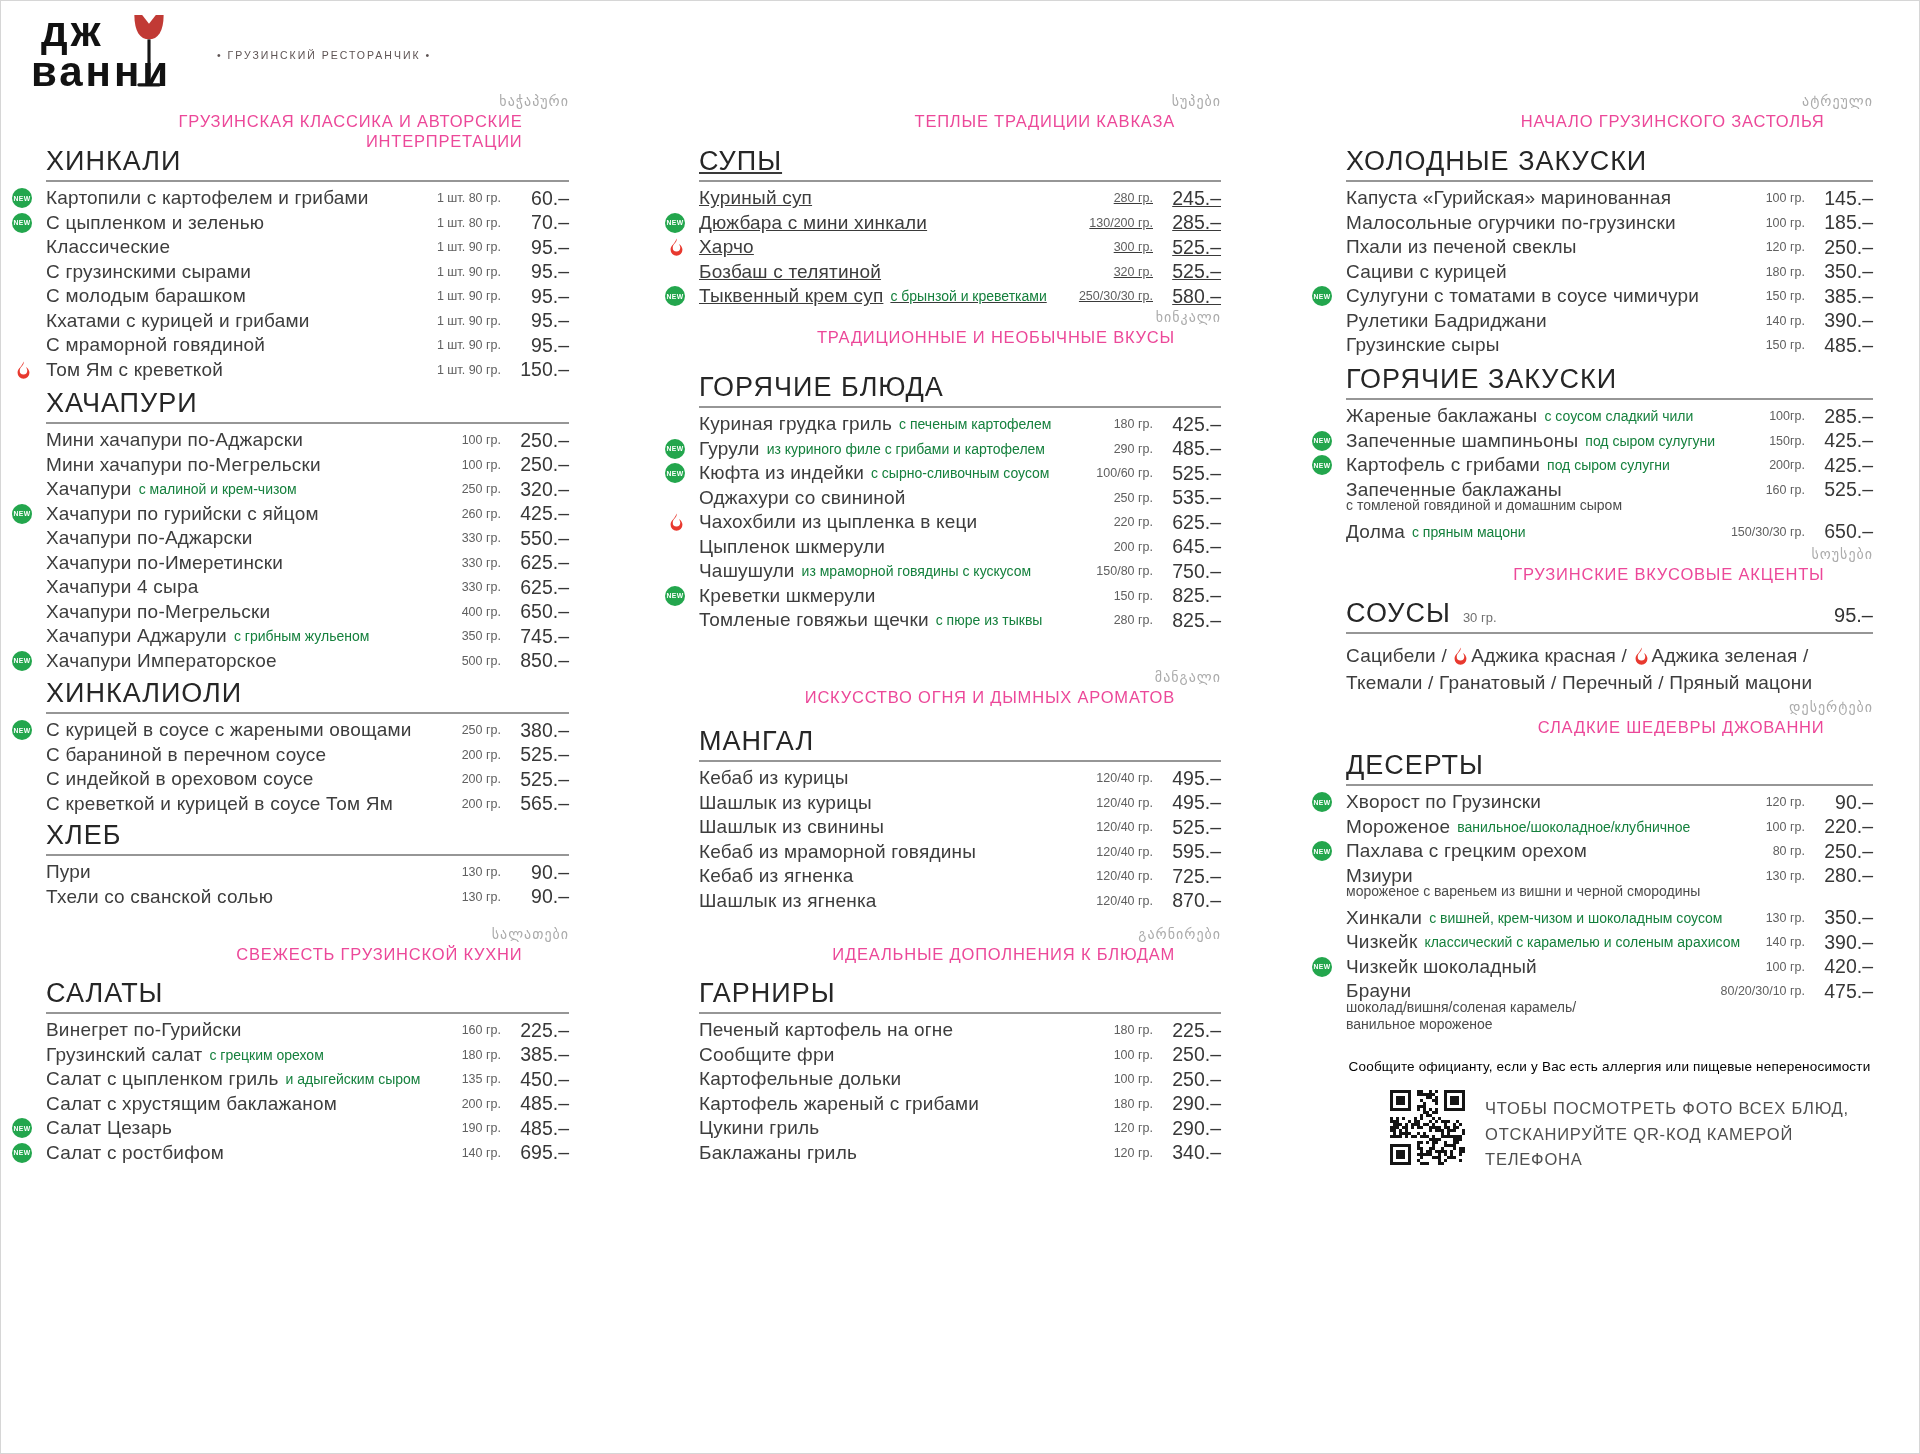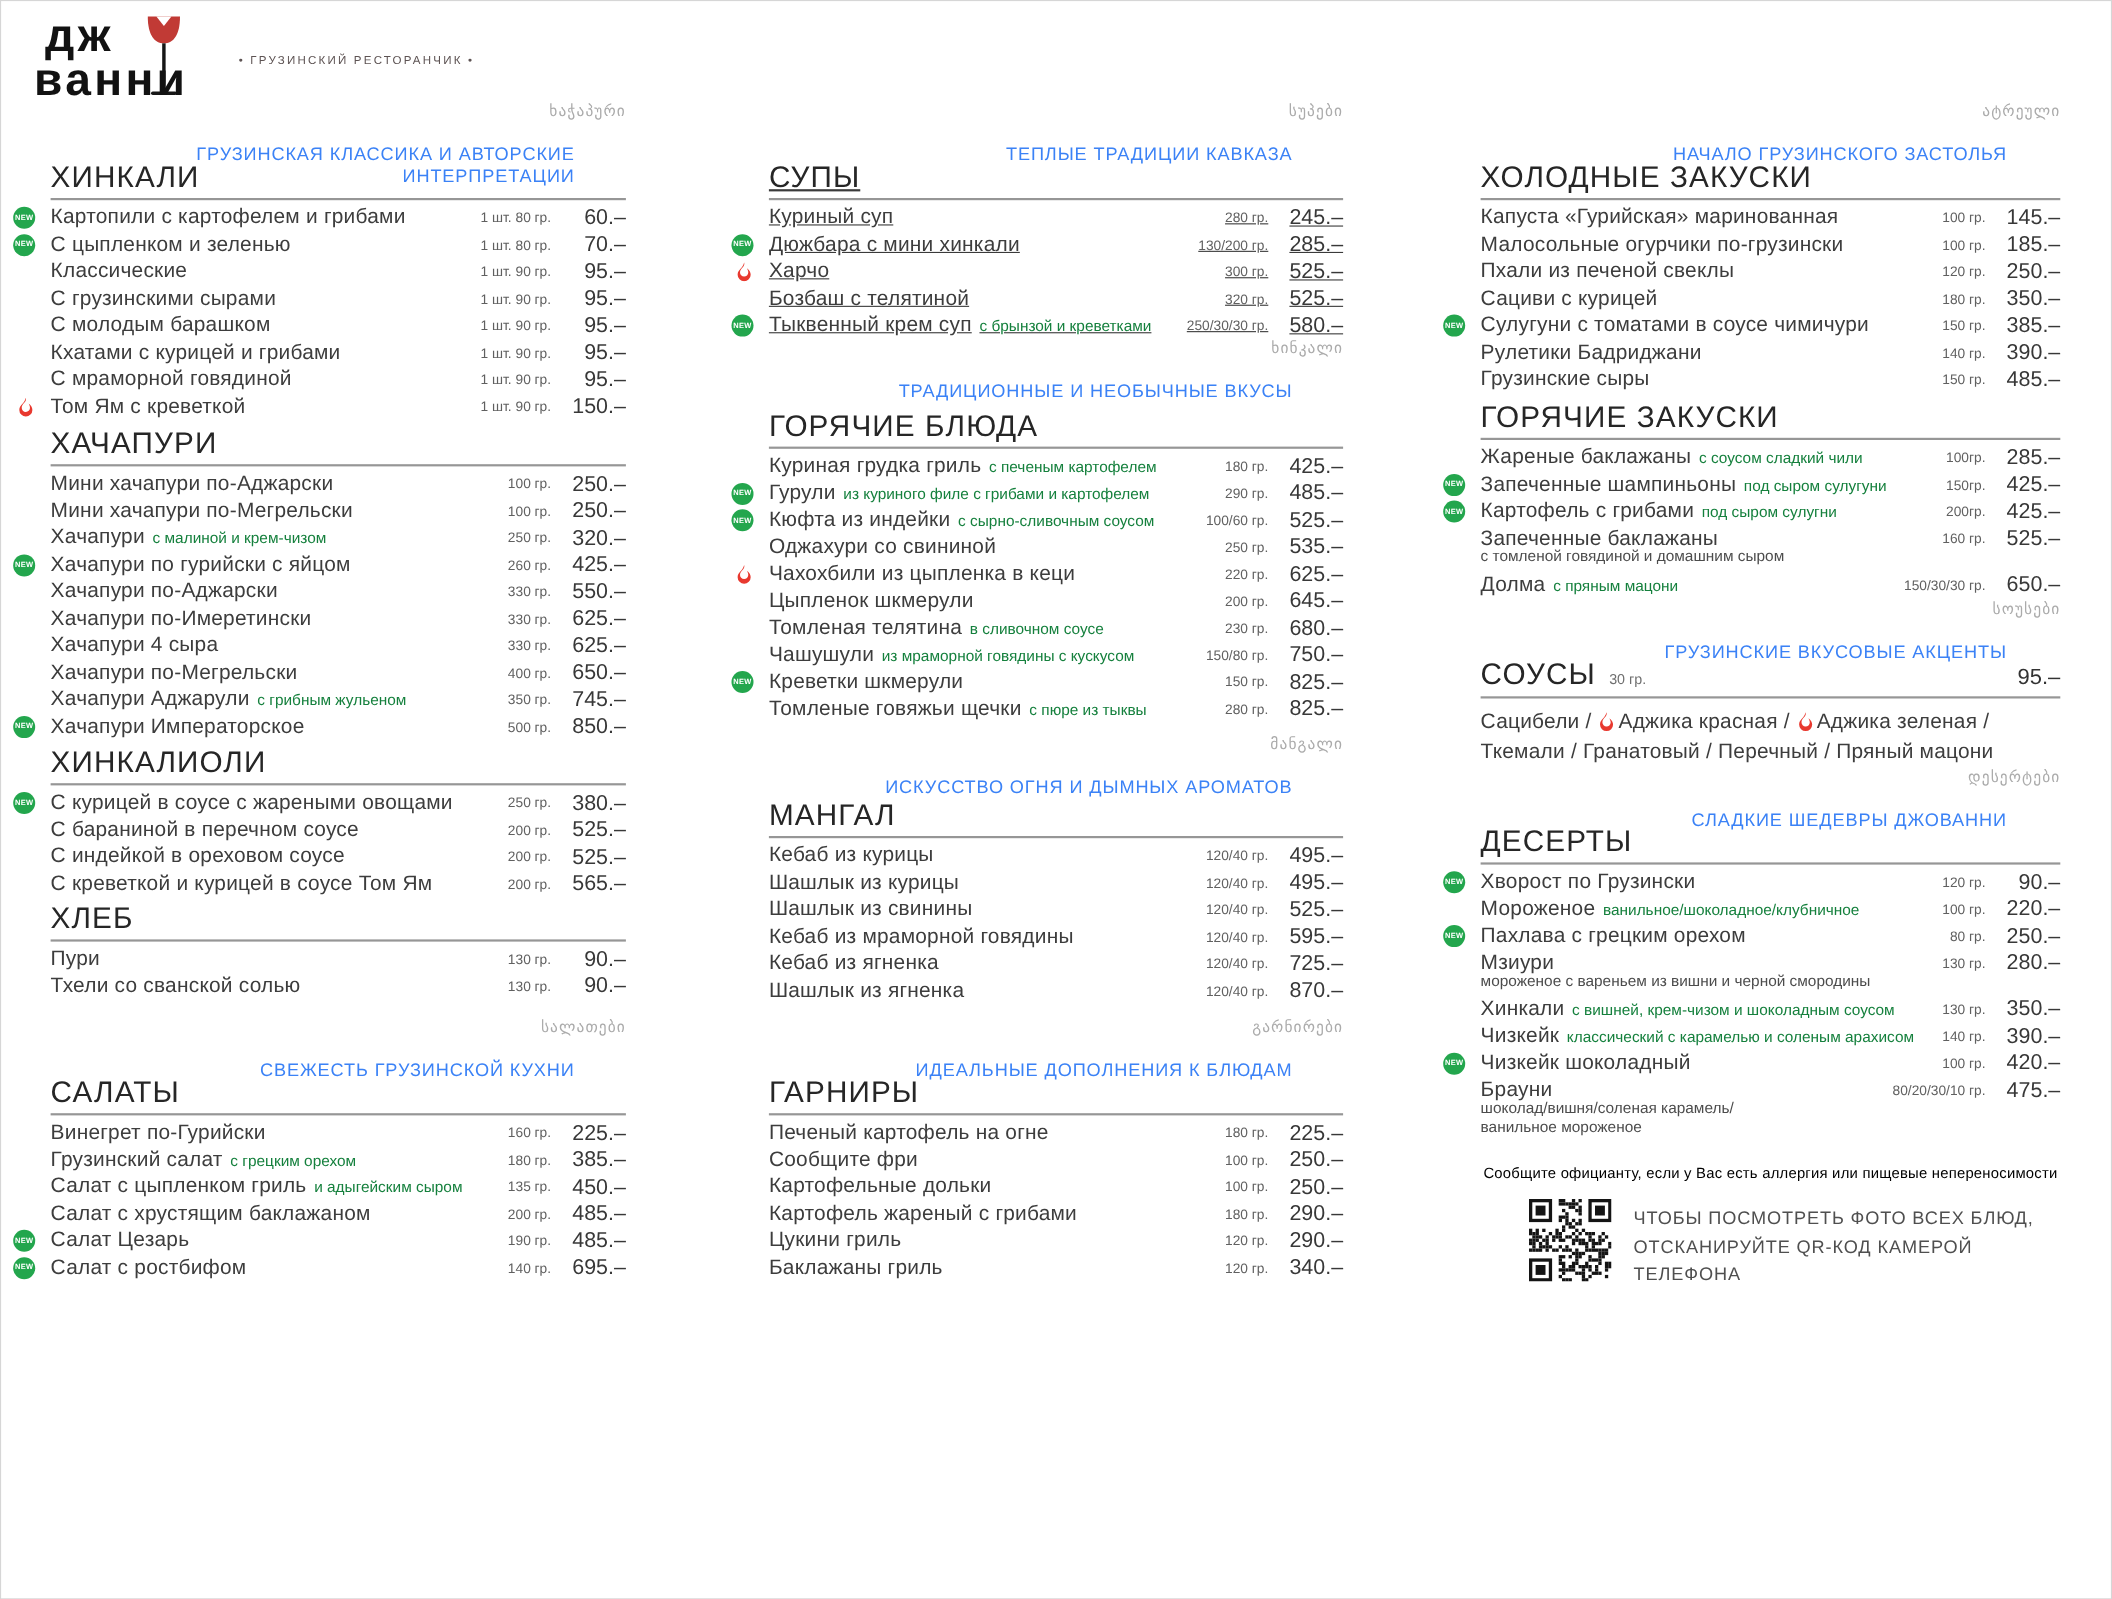--- a/index.html
+++ b/index.html
@@ -15,21 +15,21 @@
   .tagline{margin-top:3px;font-size:10.5px;letter-spacing:2px;color:#5d5353;}
   
   .col{position:absolute;top:0;height:100%;}
   .col0{left:45px;width:523px;}
   .col1{left:698px;width:522px;}
   .col2{left:1345px;width:527px;}
   .block{position:absolute;left:0;right:0;}
   
   .hdr{text-align:right;}
   .hdr .geo{font-family:"DejaVu Sans",sans-serif;font-size:14px;color:#ababab;letter-spacing:1px;line-height:1.2;}
-  .hdr .sub{font-size:16.5px;color:#3b82f6;letter-spacing:0.8px;line-height:1.22;max-width:430px;margin:20px auto 0;}
+  .hdr .sub{font-size:16.5px;color:#ec4899;letter-spacing:0.8px;line-height:1.22;max-width:430px;margin:1px auto 0;}
   
   .trow{display:flex;align-items:baseline;}
   .sec-title{font-size:27px;line-height:28px;color:#262626;letter-spacing:1px;font-weight:500;}
   .sec-note{font-size:13px;color:#6f6f6f;margin-left:12px;}
   .sec-price{margin-left:auto;font-size:20px;color:#333;}
   .sec-line{border-bottom:2px solid #969696;margin-top:5px;}
   .items{margin-top:4px;}
   .row{height:24.5px;display:flex;align-items:center;position:relative;}
   .name{font-size:19px;white-space:nowrap;color:#3d3d3d;letter-spacing:0.2px;}
   .desc{font-size:14px;color:#15803d;margin-left:7px;white-space:nowrap;}
@@ -451,28 +451,20 @@
                 <span class="name">Чахохбили из цыпленка в кеци</span>
                 <span class="wt">220 гр.</span>
                 <span class="price">625.–</span>
               </div>
             </div>
             <div class="item">
               <div class="row">
                 <span class="name">Цыпленок шкмерули</span>
                 <span class="wt">200 гр.</span>
                 <span class="price">645.–</span>
-              </div>
-            </div>
-            <div class="item">
-              <div class="row">
-                <span class="name">Томленая телятина</span>
-                <span class="desc">в сливочном соусе</span>
-                <span class="wt">230 гр.</span>
-                <span class="price">680.–</span>
               </div>
             </div>
             <div class="item">
               <div class="row">
                 <span class="name">Чашушули</span>
                 <span class="desc">из мраморной говядины с кускусом</span>
                 <span class="wt">150/80 гр.</span>
                 <span class="price">750.–</span>
               </div>
             </div>

